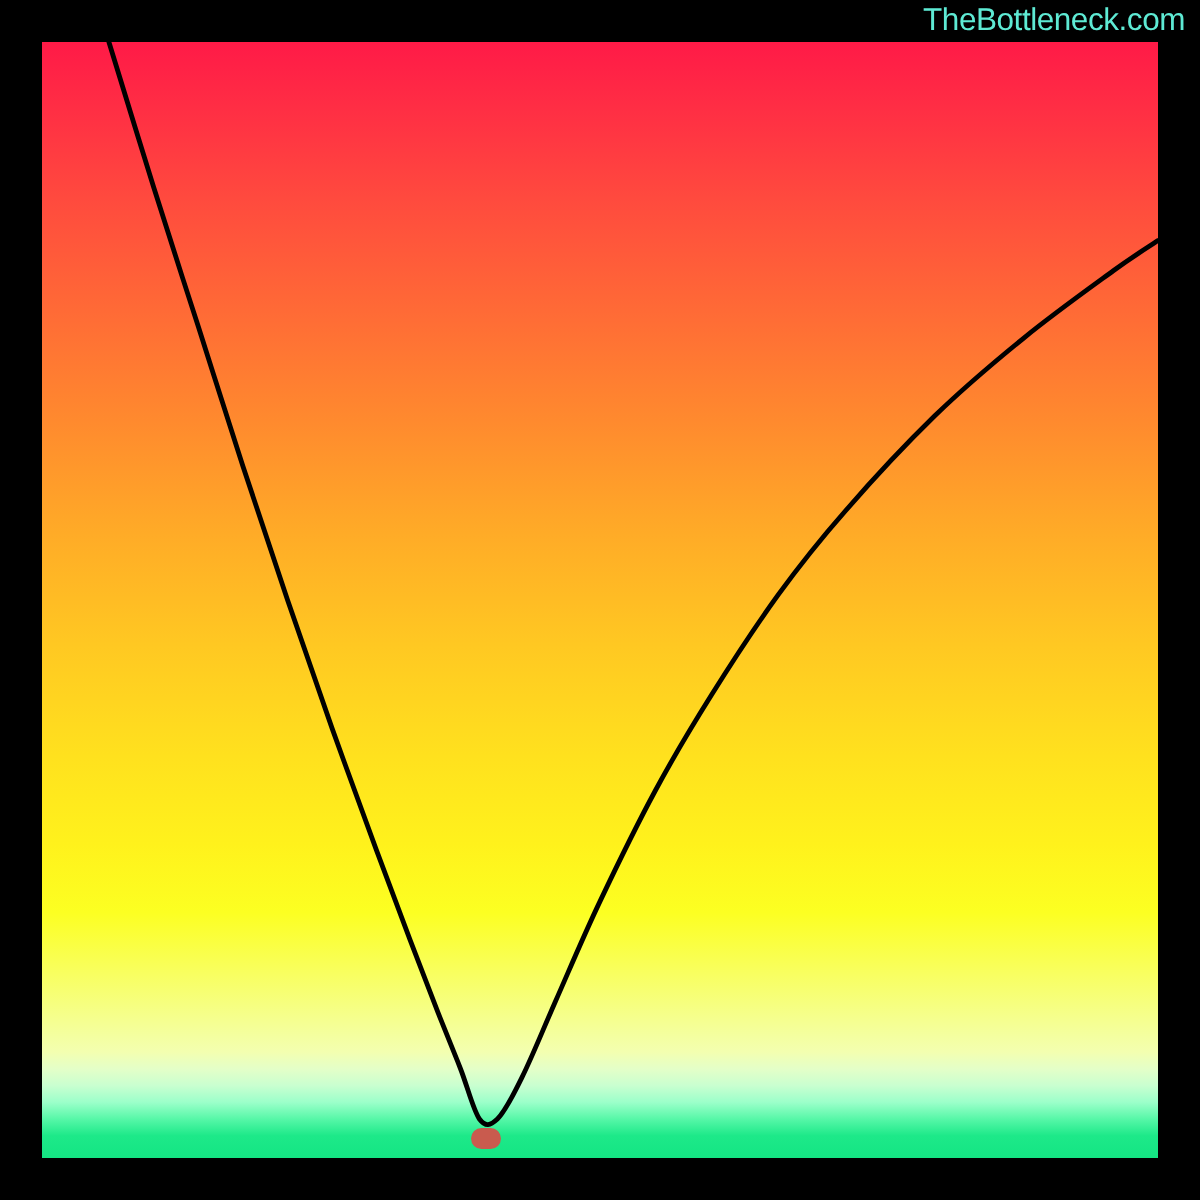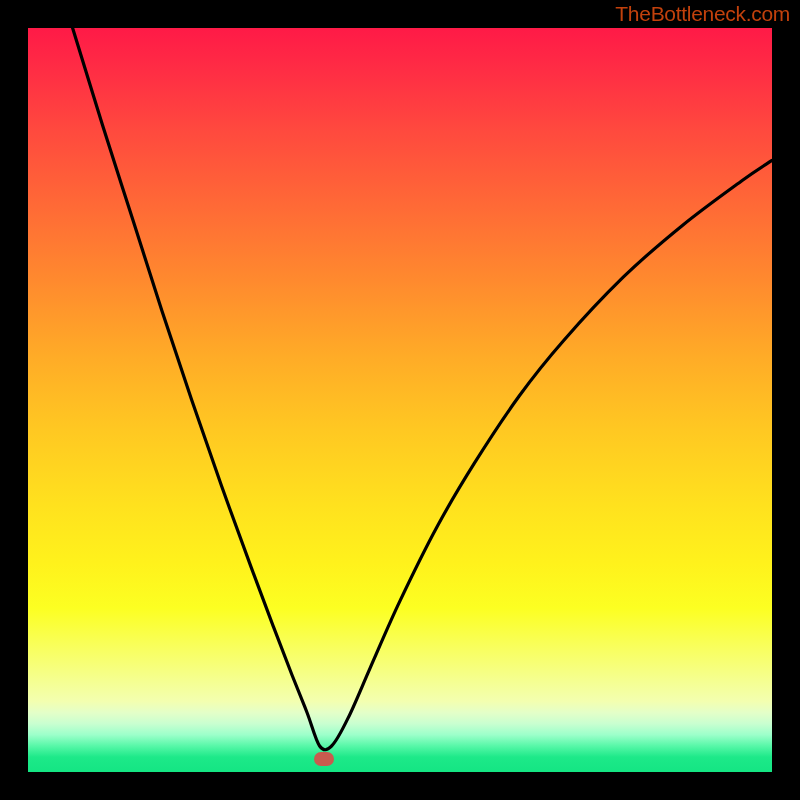--- a/index.html
+++ b/index.html
@@ -57,21 +57,21 @@
     position: absolute;
     width: 20px;
     height: 14px;
     border-radius: 7px;
     background: #c95b4e;
   }
   .watermark {
     position: absolute;
     top: 2px;
     right: 10px;
-    color: #c2410c;
+    color: #5eead4;
     font-size: 21px;
     font-weight: 500;
     letter-spacing: -0.3px;
   }
 </style>
 </head>
 <body>
 
 <div class="frame">
   <div class="plot">

